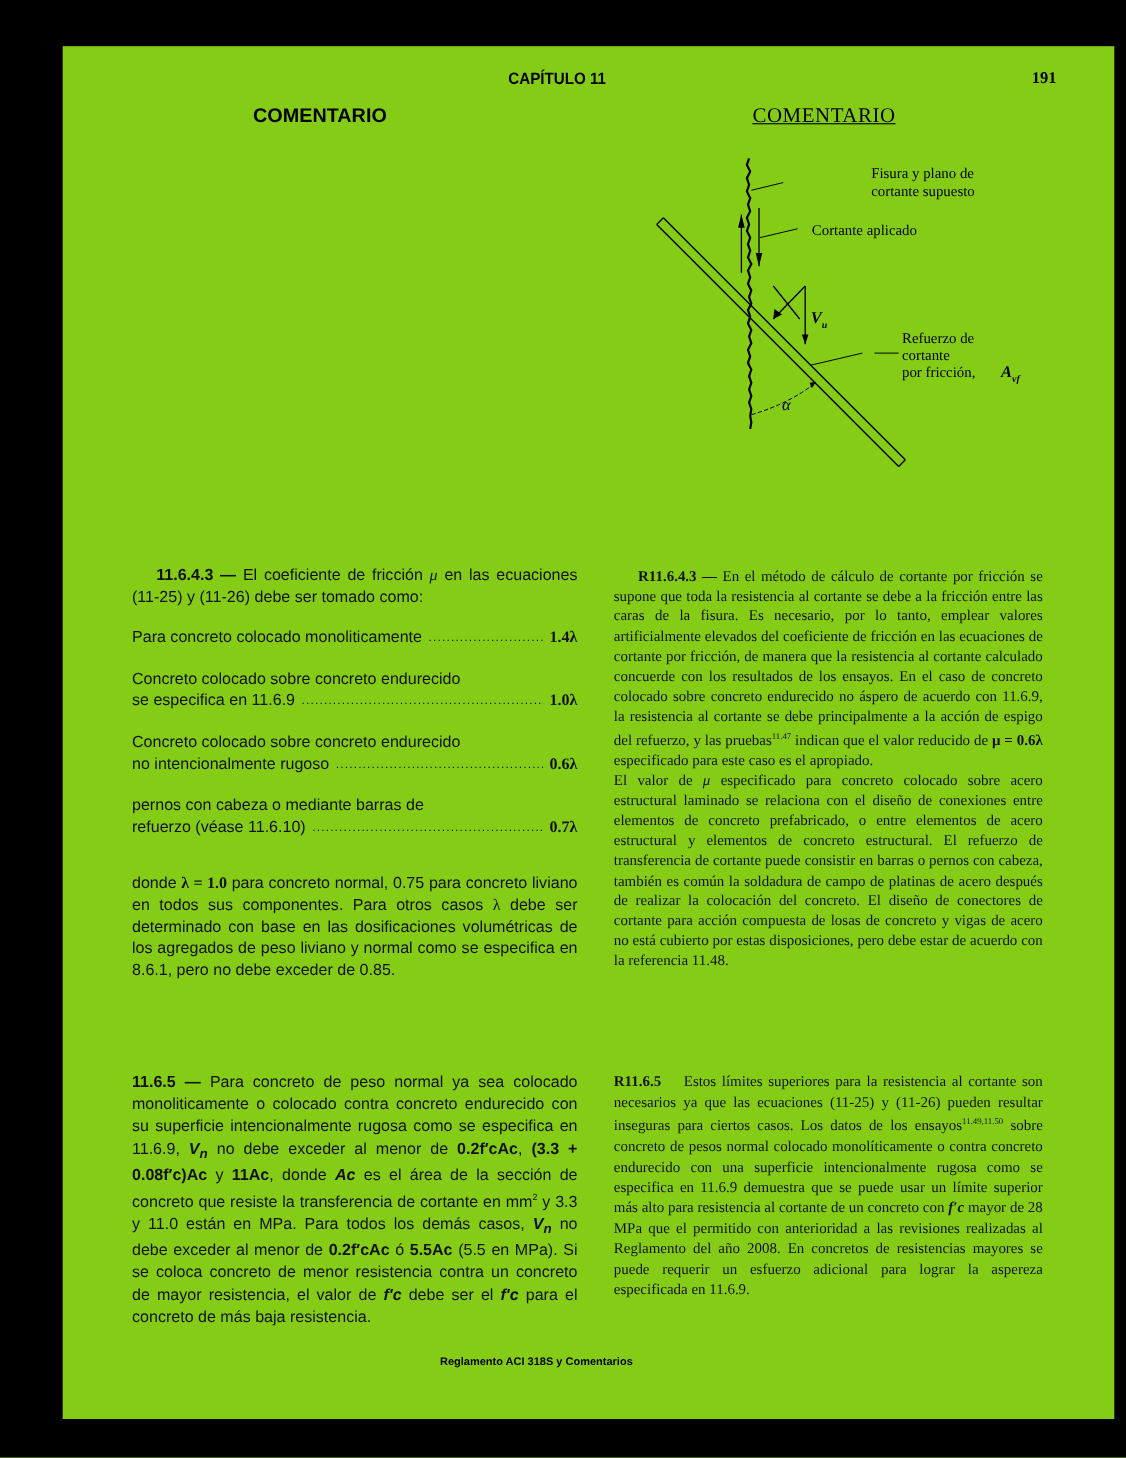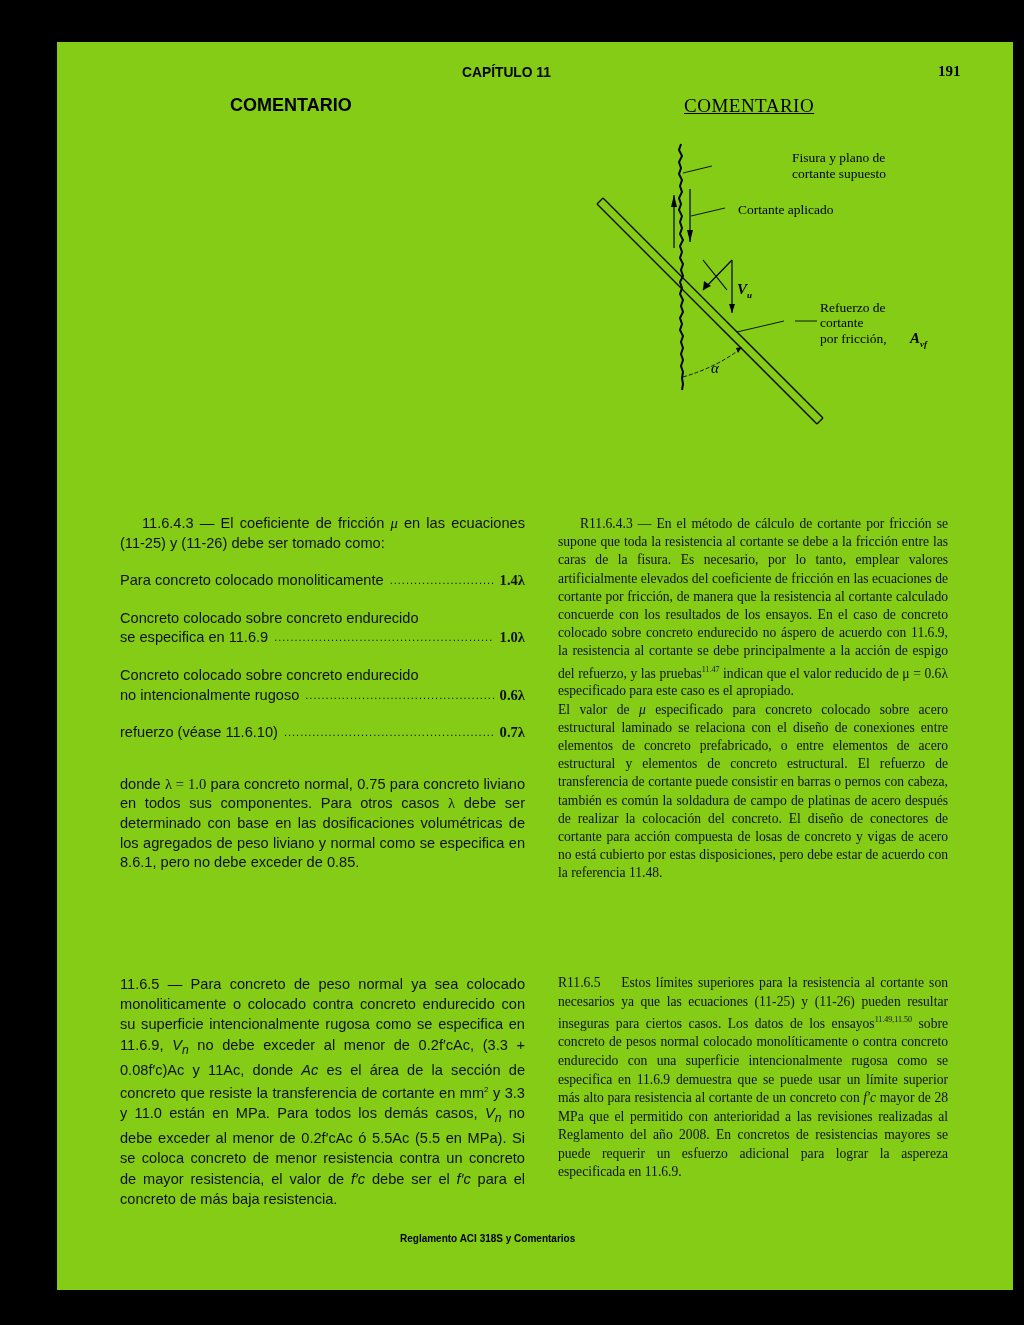--- a/index.html
+++ b/index.html
@@ -13,21 +13,21 @@
   .reg-h { left:173px; top:53px; font-size:18px; font-weight:bold; }
   .com-h { left:627px; top:53px; font-size:19px; letter-spacing:0.5px;text-decoration:underline; }
   .left-col { left:63px; width:405px; font-size:14.6px; line-height:19.6px; color:#111; }
   .right-col { left:501px; width:390px; font-size:13.6px; line-height:18.2px; color:#111; }
   .just { text-align:justify; }
   .indent { text-indent:22px; }
   .row { display:flex; align-items:flex-end; }
   .row .lbl { white-space:nowrap; }
   .row .dots { flex:1; overflow:hidden; white-space:nowrap; margin:0 6px; letter-spacing:1px; font-size:11px; }
   .row .val { font-weight:bold; white-space:nowrap; }
-  .b { font-weight:normal; }
+  .b { font-weight:bold; }
   .i { font-style:italic; }
   sup { font-size:8px; }
   .fig-caption { left:501px; top:418px; width:390px; font-size:13.6px; line-height:17px; font-style:italic; font-family:"Liberation Serif", serif; color:#222; }
   .footer { left:343px; top:1191px; font-size:10px; font-weight:bold; }
   svg text { font-family:"Liberation Serif", serif; }
 </style>
 </head>
 <body>
 
 <div class="page">
@@ -104,20 +104,21 @@
       <div style="margin-top:18px;">
         <div>Concreto colocado sobre concreto endurecido</div>
         <div class="row">
             <span class="lbl">no intencionalmente rugoso</span>
             <span class="dots">.........................................................................................................</span>
             <span class="val serif">0.6λ</span>
           </div>
       </div>
 
       <div style="margin-top:18px;">
+        <div>pernos con cabeza o mediante barras de</div>
         <div class="row">
             <span class="lbl">refuerzo (véase 11.6.10)</span>
             <span class="dots">.........................................................................................................</span>
             <span class="val serif">0.7λ</span>
           </div>
       </div>
     </div>
 
     <div style="margin-top:32px;">
       <span>donde </span><span class="b serif">λ = 1.0</span><span> para concreto normal, 0.75 para concreto liviano en todos sus componentes. Para otros casos </span><span class="serif">λ</span><span> debe ser determinado con base en las dosificaciones volumétricas de los agregados de peso liviano y normal como se especifica en 8.6.1, pero no debe exceder de 0.85.</span>

